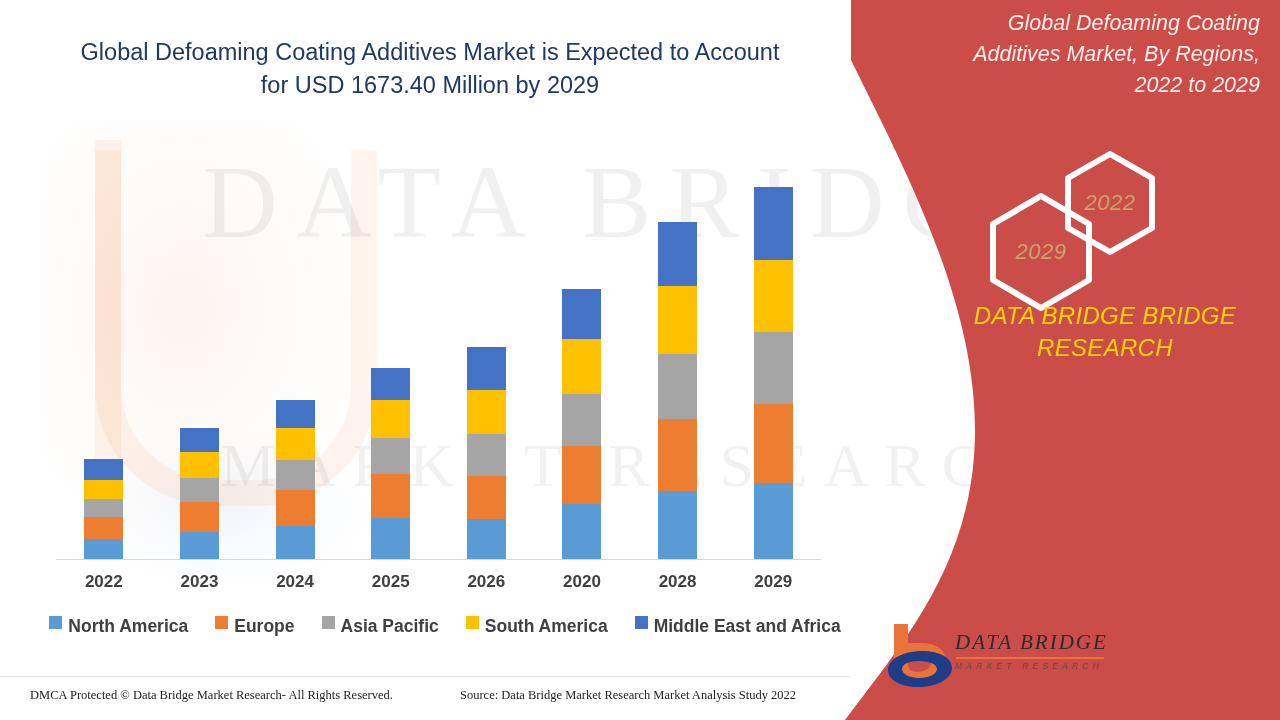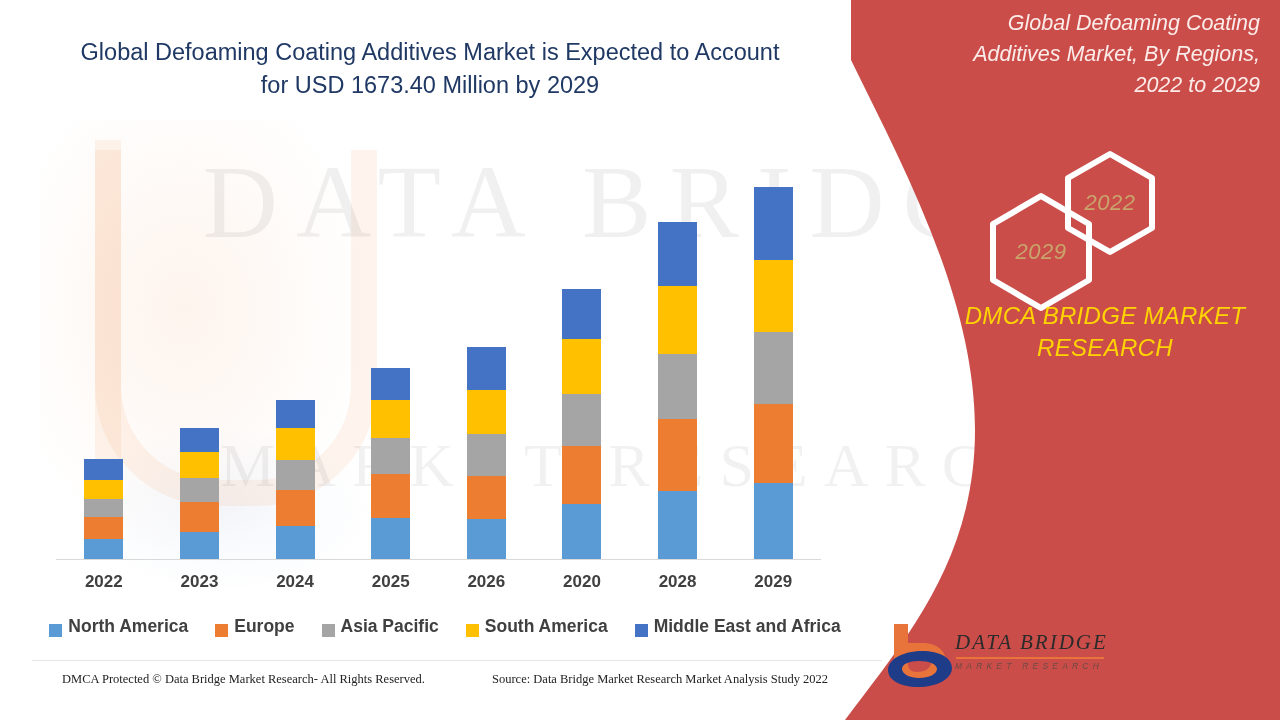--- a/index.html
+++ b/index.html
@@ -40,26 +40,26 @@
   .bar{width:39px;display:flex;flex-direction:column;}
   .seg{width:100%;}
 
   
   .x-labels{position:absolute;left:56px;top:572px;width:765px;display:flex;justify-content:space-around;}
   .x-label{width:96px;text-align:center;font-size:17px;font-weight:bold;color:#404040;}
 
   
   .legend{position:absolute;left:56px;top:616px;width:768px;display:flex;
     justify-content:center;align-items:center;gap:17px;}
-  .legend-item{display:flex;align-items:flex-end;gap:6px;padding-left:10px;}
+  .legend-item{display:flex;align-items:flex-start;gap:6px;padding-left:10px;}
   .legend-swatch{width:13px;height:13px;display:inline-block;}
   .legend-label{font-size:17.5px;color:#404040;font-weight:bold;white-space:nowrap;}
 
   
-  .footer{position:absolute;left:0;bottom:0;width:850px;height:60px;background:#fff;margin-left:32px;}
+  .footer{position:absolute;left:0;bottom:0;width:850px;height:44px;background:#fff;}
   .footer-sep{position:absolute;left:0;top:0;width:850px;height:1px;background:#e6e6e6;}
   .footer-left{position:absolute;left:30px;top:12px;font-family:"Liberation Serif",serif;
     font-size:12.5px;color:#222;white-space:nowrap;}
   .footer-right{position:absolute;left:460px;top:12px;font-family:"Liberation Serif",serif;
     font-size:12.5px;color:#222;white-space:nowrap;}
 
   
   #red-panel{position:absolute;left:0;top:0;width:1280px;height:720px;pointer-events:none;}
   #red-panel svg{display:block;}
   .panel-content{position:absolute;left:960px;top:0;width:320px;height:720px;font-style:italic;}
@@ -230,21 +230,21 @@
       <span class="hex-text">2022</span>
     </div>
     <div class="hex" style="left:6px;top:42px;width:110px;height:120px;">
       <svg width="110" height="120" viewBox="0 0 110 120">
         <polygon points="55,4 103,32 103,88 55,116 7,88 7,32" fill="none" stroke="#ffffff" stroke-width="6" stroke-linejoin="round"></polygon>
       </svg>
       <span class="hex-text">2029</span>
     </div>
   </div>
 
-  <div class="brand">DMCA BRIDGE MARKET RESEARCH</div>
+  <div class="brand">DATA BRIDGE BRIDGE RESEARCH</div>
 
   <div class="logo">
     <svg width="80" height="72" viewBox="0 0 80 72">
       <path d="M14,6 L14,52 C14,62 24,68 36,68 C54,68 66,58 66,44 C66,32 56,25 42,25 L28,25 L28,38 L41,38 C47,38 51,41 51,45 C51,50 45,54 37,54 C31,54 28,51 28,46 L28,6 Z" fill="#E8743B"></path>
       <path d="M8,52 C8,42 22,33 42,33 C60,33 72,40 72,50 C72,61 57,69 38,69 C20,69 8,62 8,52 Z
                M22,51 C22,56 30,60 39,60 C49,60 57,56 57,51 C57,46 49,43 39,43 C29,43 22,46 22,51 Z" fill="#1F3C88"></path>
     </svg>
     <div class="logo-text">
       <div class="logo-name">DATA BRIDGE</div>
       <div class="logo-rule"></div>

